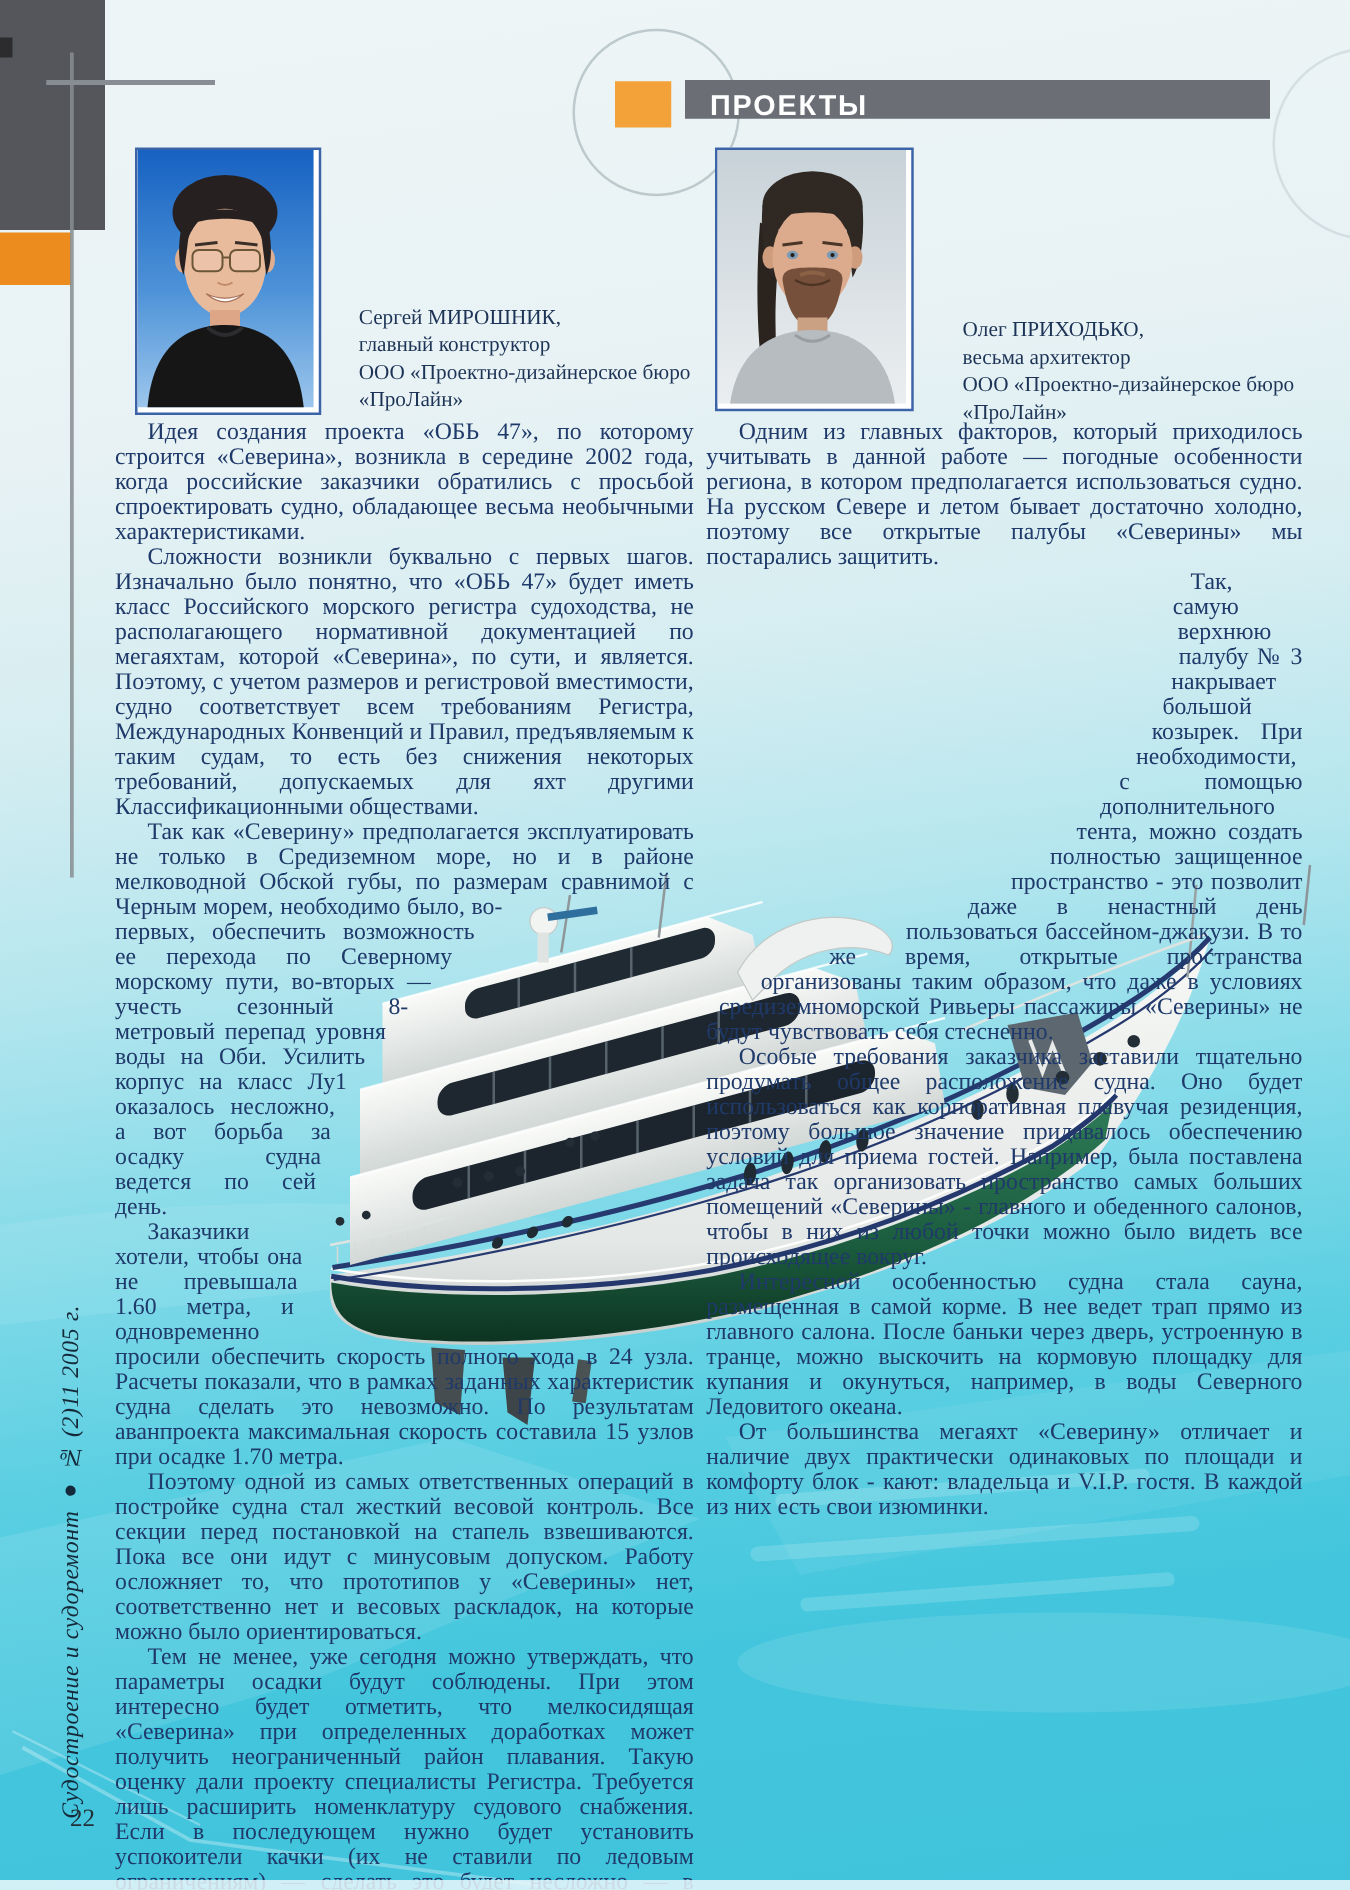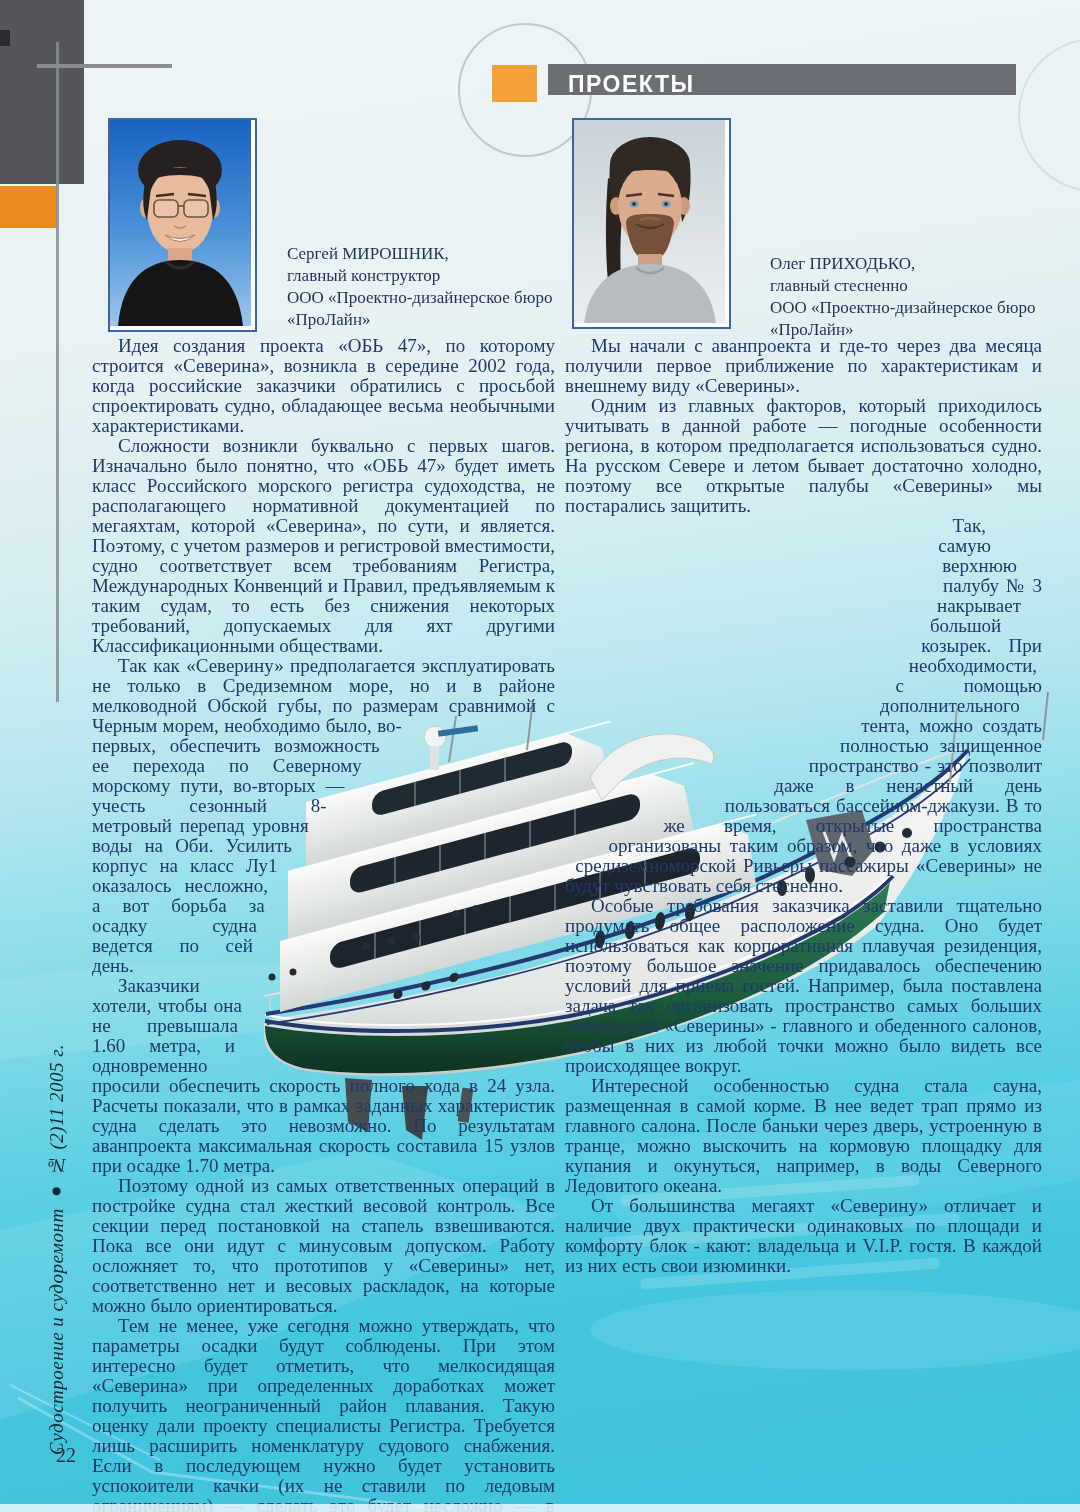--- a/index.html
+++ b/index.html
@@ -145,21 +145,21 @@
       <path d="M52,104 C56,128 62,140 76,142 C90,140 96,128 100,104 C100,96 94,94 76,94 C58,94 52,96 52,104 Z" fill="#76503a"></path>
       <path d="M62,104 Q76,112 90,104" stroke="#4e3425" stroke-width="2" fill="none"></path>
       <path d="M66,100 Q76,96 86,100" stroke="#8b6245" stroke-width="3" fill="none"></path>
       <rect x="64" y="134" width="24" height="14" fill="#caa183"></rect>
       <path d="M10,203 C16,160 44,144 76,144 C108,144 136,160 142,203 Z" fill="#b7bcc0"></path>
       <path d="M62,148 Q76,158 90,148" stroke="#989ea2" stroke-width="2.4" fill="none"></path>
     </svg>
   </div>
   <div class="caption caption-2">
     <div class="person-name">Олег ПРИХОДЬКО,</div>
-    <div class="person-role">главный стесненно</div>
+    <div class="person-role">весьма архитектор</div>
     <div class="person-org">ООО «Проектно-дизайнерское бюро «ПроЛайн»</div>
   </div>
 
   <svg class="yacht" viewBox="0 0 810 460">
     <defs>
       <linearGradient id="gHull" x1="0" y1="0" x2="0" y2="1">
         <stop offset="0" stop-color="#f7f8f6"></stop>
           <stop offset=".75" stop-color="#e3e7e5"></stop>
           <stop offset="1" stop-color="#c6cdcb"></stop>
       </linearGradient>
@@ -255,21 +255,20 @@
     <p>Идея создания проекта «ОБЬ 47», по которому строится «Северина», возникла в середине 2002 года, когда российские заказчики обратились с просьбой спроектировать судно, обладающее весьма необычными характеристиками.</p>
     <p>Сложности возникли буквально с первых шагов. Изначально было понятно, что «ОБЬ 47» будет иметь класс Российского морского регистра судоходства, не располагающего нормативной документацией по мегаяхтам, которой «Северина», по сути, и является. Поэтому, с учетом размеров и регистровой вместимости, судно соответствует всем требованиям Регистра, Международных Конвенций и Правил, предъявляемым к таким судам, то есть без снижения некоторых требований, допускаемых для яхт другими Классификационными обществами.</p>
     <div class="wrap-right"></div>
     <p>Так как «Северину» предполагается эксплуатировать не только в Средиземном море, но и в районе мелководной Обской губы, по размерам сравнимой с Черным морем, необходимо было, во-первых, обеспечить возможность ее перехода по Северному морскому пути, во-вторых — учесть сезонный 8-метровый перепад уровня воды на Оби. Усилить корпус на класс Лу1 оказалось несложно, а вот борьба за осадку судна ведется по сей день.</p>
     <p>Заказчики хотели, чтобы она не превышала 1.60 метра, и одновременно просили обеспечить скорость полного хода в 24 узла. Расчеты показали, что в рамках заданных характеристик судна сделать это невозможно. По результатам аванпроекта максимальная скорость составила 15 узлов при осадке 1.70 метра.</p>
     <p>Поэтому одной из самых ответственных операций в постройке судна стал жесткий весовой контроль. Все секции перед постановкой на стапель взвешиваются. Пока все они идут с минусовым допуском. Работу осложняет то, что прототипов у «Северины» нет, соответственно нет и весовых раскладок, на которые можно было ориентироваться.</p>
     <p>Тем не менее, уже сегодня можно утверждать, что параметры осадки будут соблюдены. При этом интересно будет отметить, что мелкосидящая «Северина» при определенных доработках может получить неограниченный район плавания. Такую оценку дали проекту специалисты Регистра. Требуется лишь расширить номенклатуру судового снабжения. Если в последующем нужно будет установить успокоители качки (их не ставили по ледовым ограничениям) — сделать это будет несложно — в корпусе «Северины» зарезервированы необходимые объемы.</p>
   </div>
 
   <div class="col col-right">
-    <p>Мы начали с аванпроекта и где-то через два месяца получили первое приближение по характеристикам и внешнему виду «Северины».</p>
     <p>Одним из главных факторов, который приходилось учитывать в данной работе — погодные особенности региона, в котором предполагается использоваться судно. На русском Севере и летом бывает достаточно холодно, поэтому все открытые палубы «Северины» мы постарались защитить.</p>
     <div class="wrap-left"></div>
     <p>Так, самую верхнюю палубу № 3 накрывает большой козырек. При необходимости, с помощью дополнительного тента, можно создать полностью защищенное пространство - это позволит даже в ненастный день пользоваться бассейном-джакузи. В то же время, открытые пространства организованы таким образом, что даже в условиях  средиземноморской Ривьеры пассажиры «Северины» не будут чувствовать себя стесненно.</p>
     <p>Особые требования заказчика заставили тщательно продумать общее расположение судна. Оно будет использоваться как корпоративная плавучая резиденция, поэтому большое значение придавалось обеспечению условий для приема гостей. Например, была поставлена задача так организовать пространство самых больших помещений «Северины» - главного и обеденного салонов, чтобы в них из любой точки можно было видеть все происходящее вокруг.</p>
     <p>Интересной особенностью судна стала сауна, размещенная в самой корме. В нее ведет трап прямо из главного салона. После баньки через дверь, устроенную в транце, можно выскочить на кормовую площадку для купания и окунуться, например, в воды Северного Ледовитого океана.</p>
     <p>От большинства мегаяхт «Северину» отличает и наличие двух практически одинаковых по площади и комфорту блок - кают: владельца и V.I.P. гостя. В каждой из них есть свои изюминки.</p>
   </div>
 
   <div class="sidebar-caption">Судостроение и судоремонт  ●  № (2)11 2005 г.</div>
   <div class="page-number">22</div>

